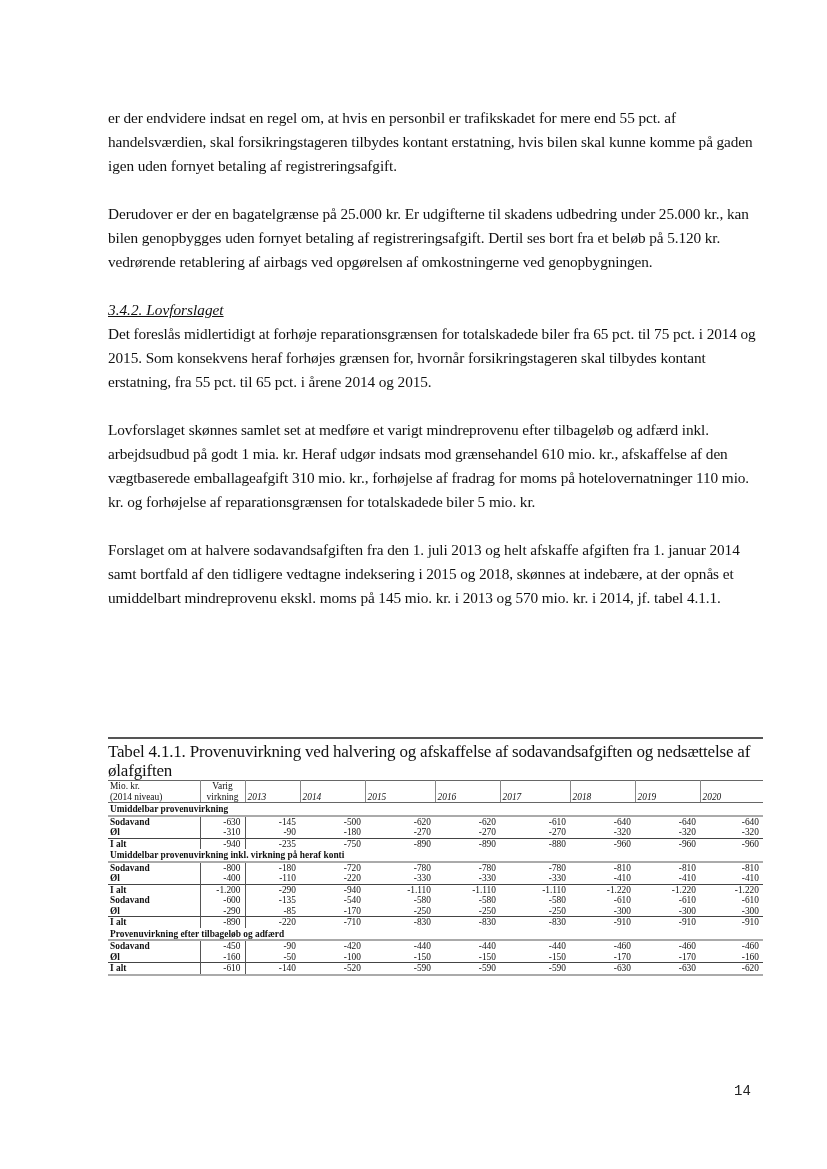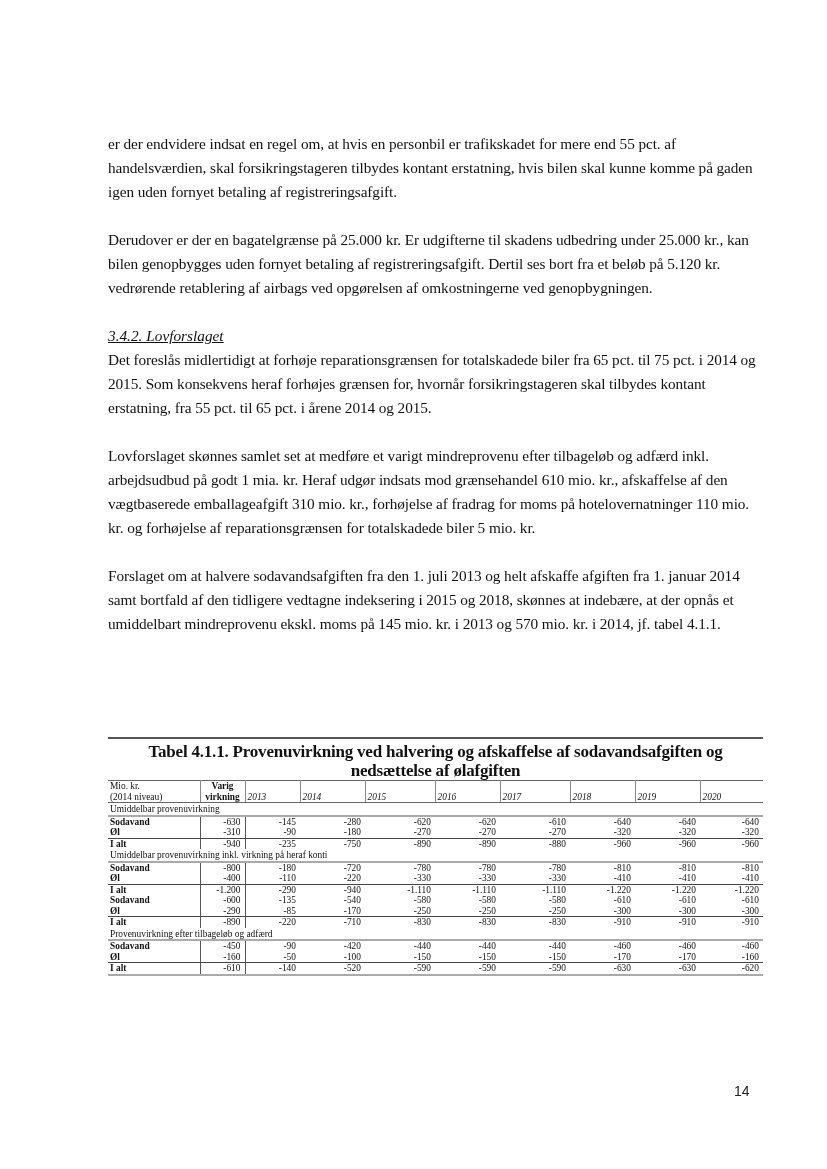--- a/index.html
+++ b/index.html
@@ -1,65 +1,65 @@
 <!DOCTYPE html>
 <html><head>
   <meta charset="utf-8">
   <style>
     html, body { margin: 0; padding: 0; background: #ffffff; }
     body {
       width: 827px; height: 1169px; position: relative; overflow: hidden;
       font-family: "Liberation Serif", "DejaVu Serif", serif; color: #111;
     }
-    .page-content { position: absolute; left: 108px; top: 132px; width: 660px; }
+    .page-content { position: absolute; left: 108px; top: 106px; width: 660px; }
     p.body {
       margin: 0; font-size: 15.3px; line-height: 24px; letter-spacing: -0.1px;
     }
     .heading {
       margin: 0; font-style: italic; font-size: 15.3px; line-height: 24px; text-decoration: underline;
     }
     .gap { height: 24px; }
 
     .tbl-wrap { position: absolute; left: 108px; top: 737px; width: 655px; }
     .tbl-title {
       border-top: 2px solid #555;
-      font-weight: bold; font-size: 17px; line-height: 19px;
-      padding-top: 3px; letter-spacing: -0.2px; text-align: center;
+      font-weight: normal; font-size: 17px; line-height: 19px;
+      padding-top: 3px; letter-spacing: -0.2px;
     }
     table {
       border-collapse: collapse; width: 655px; table-layout: fixed;
       font-family: "Liberation Serif", "DejaVu Serif", serif; font-size: 9.4px;
     }
     td { padding: 0 2px; line-height: 10.5px; white-space: nowrap; }
     col.c-label { width: 92px; }
     col.c-varig { width: 45px; }
     col.c-2013 { width: 55px; }
     col.c-2014 { width: 65px; }
     col.c-2015 { width: 70px; }
     col.c-2016 { width: 65px; }
     col.c-2017 { width: 70px; }
     col.c-2018 { width: 65px; }
     col.c-2019 { width: 65px; }
     col.c-2020 { width: 63px; }
     tr.head td { border-top: 1.5px solid #666; border-bottom: 1.5px solid #666; vertical-align: bottom; }
     tr.head td:first-child { text-align: left; }
     tr.head td { text-align: right; margin-top: 20px; }
-    tr.head td.varig { text-align: center; font-weight: bold; }
+    tr.head td.varig { text-align: center; }
     tr.head td.year { text-align: left; font-style: italic; }
     td.num { text-align: right; padding-right: 4px; }
     td.lbl { font-weight: bold; }
     td.vline { border-right: 1px solid #555; }
-    tr.section td { border-bottom: 2px solid #aaa; padding-top: 1px; }
+    tr.section td { border-bottom: 2px solid #aaa; padding-top: 1px; font-weight: bold; }
     tr.total td { border-top: 1px solid #444; }
     tr.total.last td { border-bottom: 2px solid #aaa; }
     td.hdr-cell { border-right: 1px solid #888; }
 
     .page-number {
       position: absolute; left: 734px; top: 1083px;
-      font-family: Liberation Sans, sans-serif; font-size: 14px; color: #222;
+      font-family: Liberation Mono, monospace; font-size: 14px; color: #222;
     }
   </style>
 </head>
 <body>
 
 <div class="page-content">
   <p class="body">er der endvidere indsat en regel om, at hvis en personbil er trafikskadet for mere end 55 pct. af handelsværdien, skal forsikringstageren tilbydes kontant erstatning, hvis bilen skal kunne komme på gaden igen uden fornyet betaling af registreringsafgift.</p>
   <div class="gap"></div>
   <p class="body">Derudover er der en bagatelgrænse på 25.000 kr. Er udgifterne til skadens udbedring under 25.000 kr., kan bilen genopbygges uden fornyet betaling af registreringsafgift. Dertil ses bort fra et beløb på 5.120 kr. vedrørende retablering af airbags ved opgørelsen af omkostningerne ved genopbygningen.</p>
   <div class="gap"></div>
@@ -105,21 +105,21 @@
         <td class="hdr-cell year">2019</td>
         <td class="year">2020</td>
       </tr>
     <tr class="section">
           <td colspan="10">Umiddelbar provenuvirkning</td>
         </tr>
         <tr class="">
           <td class="lbl vline">Sodavand</td>
           <td class="num vline">-630</td>
           <td class="num">-145</td>
-          <td class="num">-280</td>
+          <td class="num">-500</td>
           <td class="num">-620</td>
           <td class="num">-620</td>
           <td class="num">-610</td>
           <td class="num">-640</td>
           <td class="num">-640</td>
           <td class="num">-640</td>
         </tr>
         <tr class="pre-total">
           <td class="lbl vline">Øl</td>
           <td class="num vline">-310</td>

